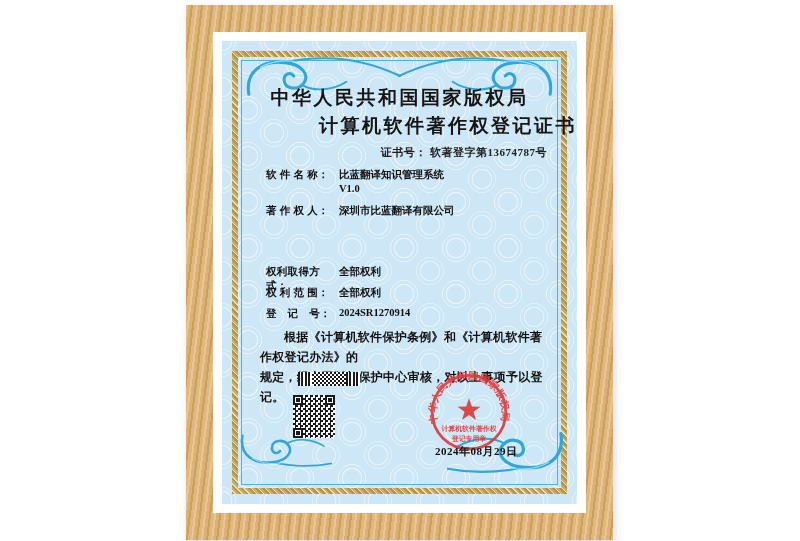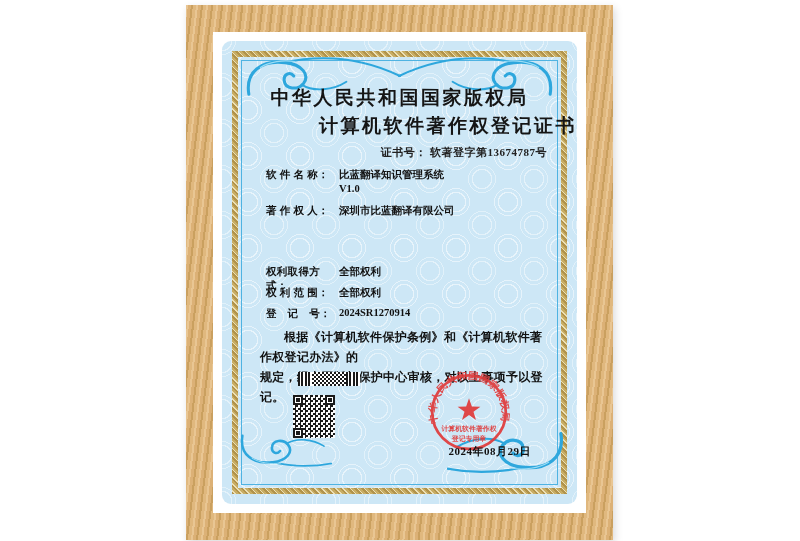--- a/index.html
+++ b/index.html
@@ -8,21 +8,21 @@
   
   .frame{position:absolute;left:186px;top:5px;width:427px;height:535px;box-sizing:border-box;
          border:27px solid transparent;
          border-image:repeating-linear-gradient(97deg,#e9c693 0 2px,#dcb176 2px 5px,#caa05f 5px 7px,#e0b87e 7px 10px) 27;
          background:#fff;box-shadow:2px 3px 8px rgba(0,0,0,.15);}
   
   .cert{position:absolute;inset:9px;background-color:#cde7f6;overflow:hidden;
         background-image:
           radial-gradient(circle, rgba(255,255,255,0) 0 9px, rgba(255,255,255,.55) 9px 10.5px, rgba(255,255,255,0) 10.5px 13px, rgba(255,255,255,.5) 13px 14px, rgba(255,255,255,0) 14px),
           radial-gradient(circle, rgba(255,255,255,0) 0 9px, rgba(255,255,255,.45) 9px 10.5px, rgba(255,255,255,0) 10.5px 13px, rgba(255,255,255,.4) 13px 14px, rgba(255,255,255,0) 14px);
-        background-size:52px 46px,52px 46px;background-position:0 0,26px 23px;border-radius:9px;}
+        background-size:52px 46px,52px 46px;background-position:0 0,26px 23px;}
   .greek{position:absolute;inset:10px;border:6px solid transparent;
          border-image:repeating-linear-gradient(45deg,#b1934b 0 2px,#ecdfb4 2px 3px,#c8ad64 3px 5px) 6;}
   .blueline{position:absolute;inset:19px;border:1.5px solid #4fb3e2;}
   .band{position:absolute;left:12px;top:13px;width:331px;height:44px;}
   .corn{position:absolute;}
   .corn-bl{left:14px;top:390px;width:96px;height:40px;transform:scaleY(-1);}
   .corn-br{left:225px;top:388px;width:122px;height:48px;transform:scale(-1,-1);}
   
   .authority{position:absolute;left:0;top:44px;width:100%;text-align:center;font-size:19px;
              font-weight:bold;letter-spacing:2.5px;color:#151515;}
@@ -40,21 +40,21 @@
   .barcode{position:absolute;left:76px;top:331px;width:62px;height:14px;display:flex;background:#fff;}
   .barcode .bars{width:14px;flex:none;background:repeating-linear-gradient(90deg,#1a1a1a 0 2px,#fff 2px 3px,#1a1a1a 3px 5px,#fff 5px 7px);}
   .barcode .matrix{flex:1;background:repeating-conic-gradient(#1a1a1a 0% 25%,#fff 0% 50%) 0 0/4px 4px;}
   .qr{position:absolute;left:71px;top:354px;width:42px;height:43px;background:
       repeating-conic-gradient(#1a1a1a 0% 25%,#fdfdfd 0% 50%) 0 0/5px 5px;}
   .finder{position:absolute;width:10px;height:10px;border:2px solid #1a1a1a;background:#fff;box-sizing:border-box;}
   .finder::after{content:"";position:absolute;inset:1px;background:#1a1a1a;}
   .f-tl{left:0;top:0}.f-tr{right:0;top:0}.f-bl{left:0;bottom:0}
   
   .seal{position:absolute;left:201px;top:327px;width:92px;height:92px;opacity:.92;}
-  .date{position:absolute;left:213px;top:403px;width:96px;text-align:right;font-size:11px;
+  .date{position:absolute;left:213px;top:403px;width:96px;text-align:left;font-size:11px;
         font-weight:bold;color:#111;letter-spacing:.5px;}
 </style>
 </head>
 <body>
 
 <div class="scene">
   <div class="frame">
     <div class="cert">
       <div class="greek"></div>
       <div class="blueline"></div>

